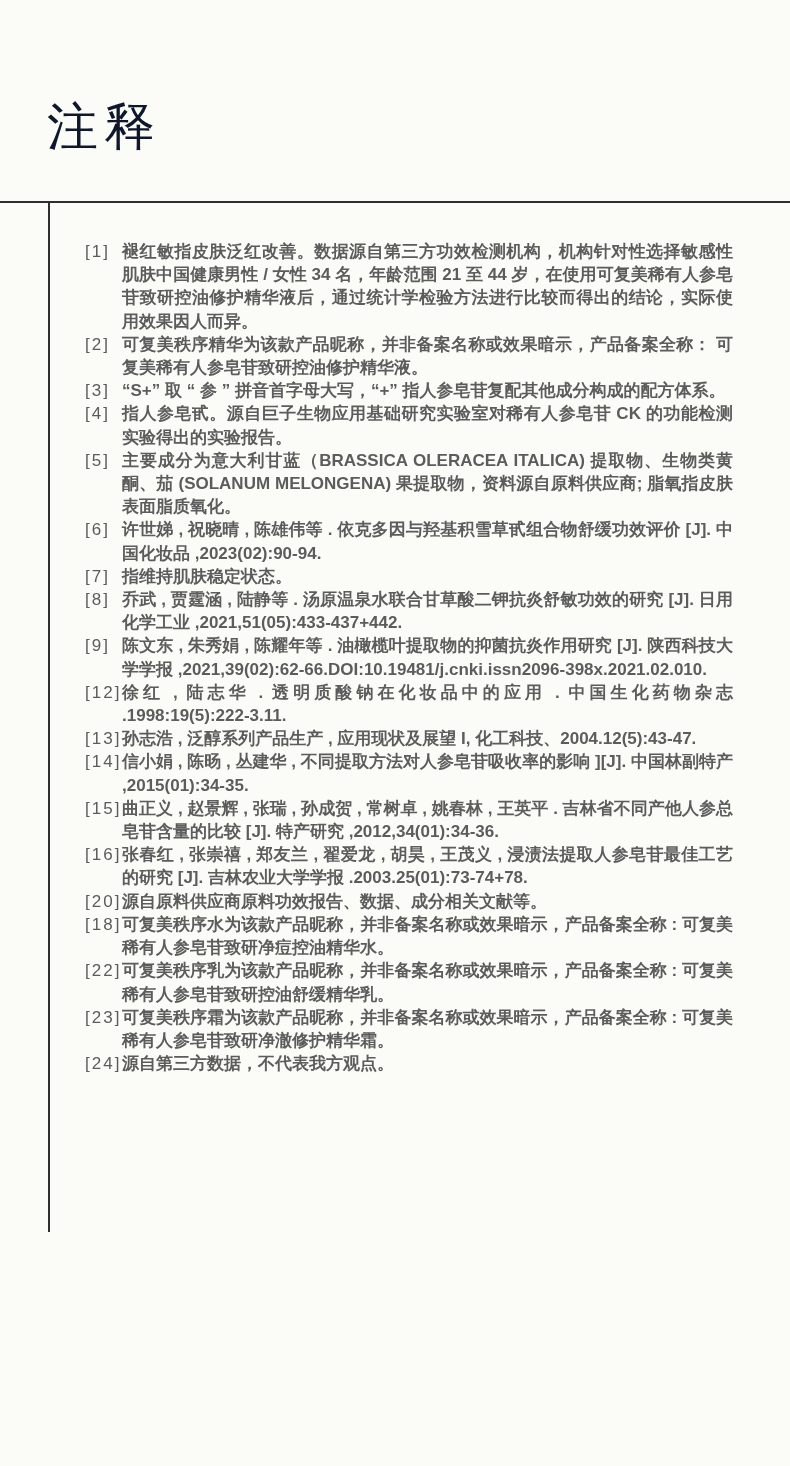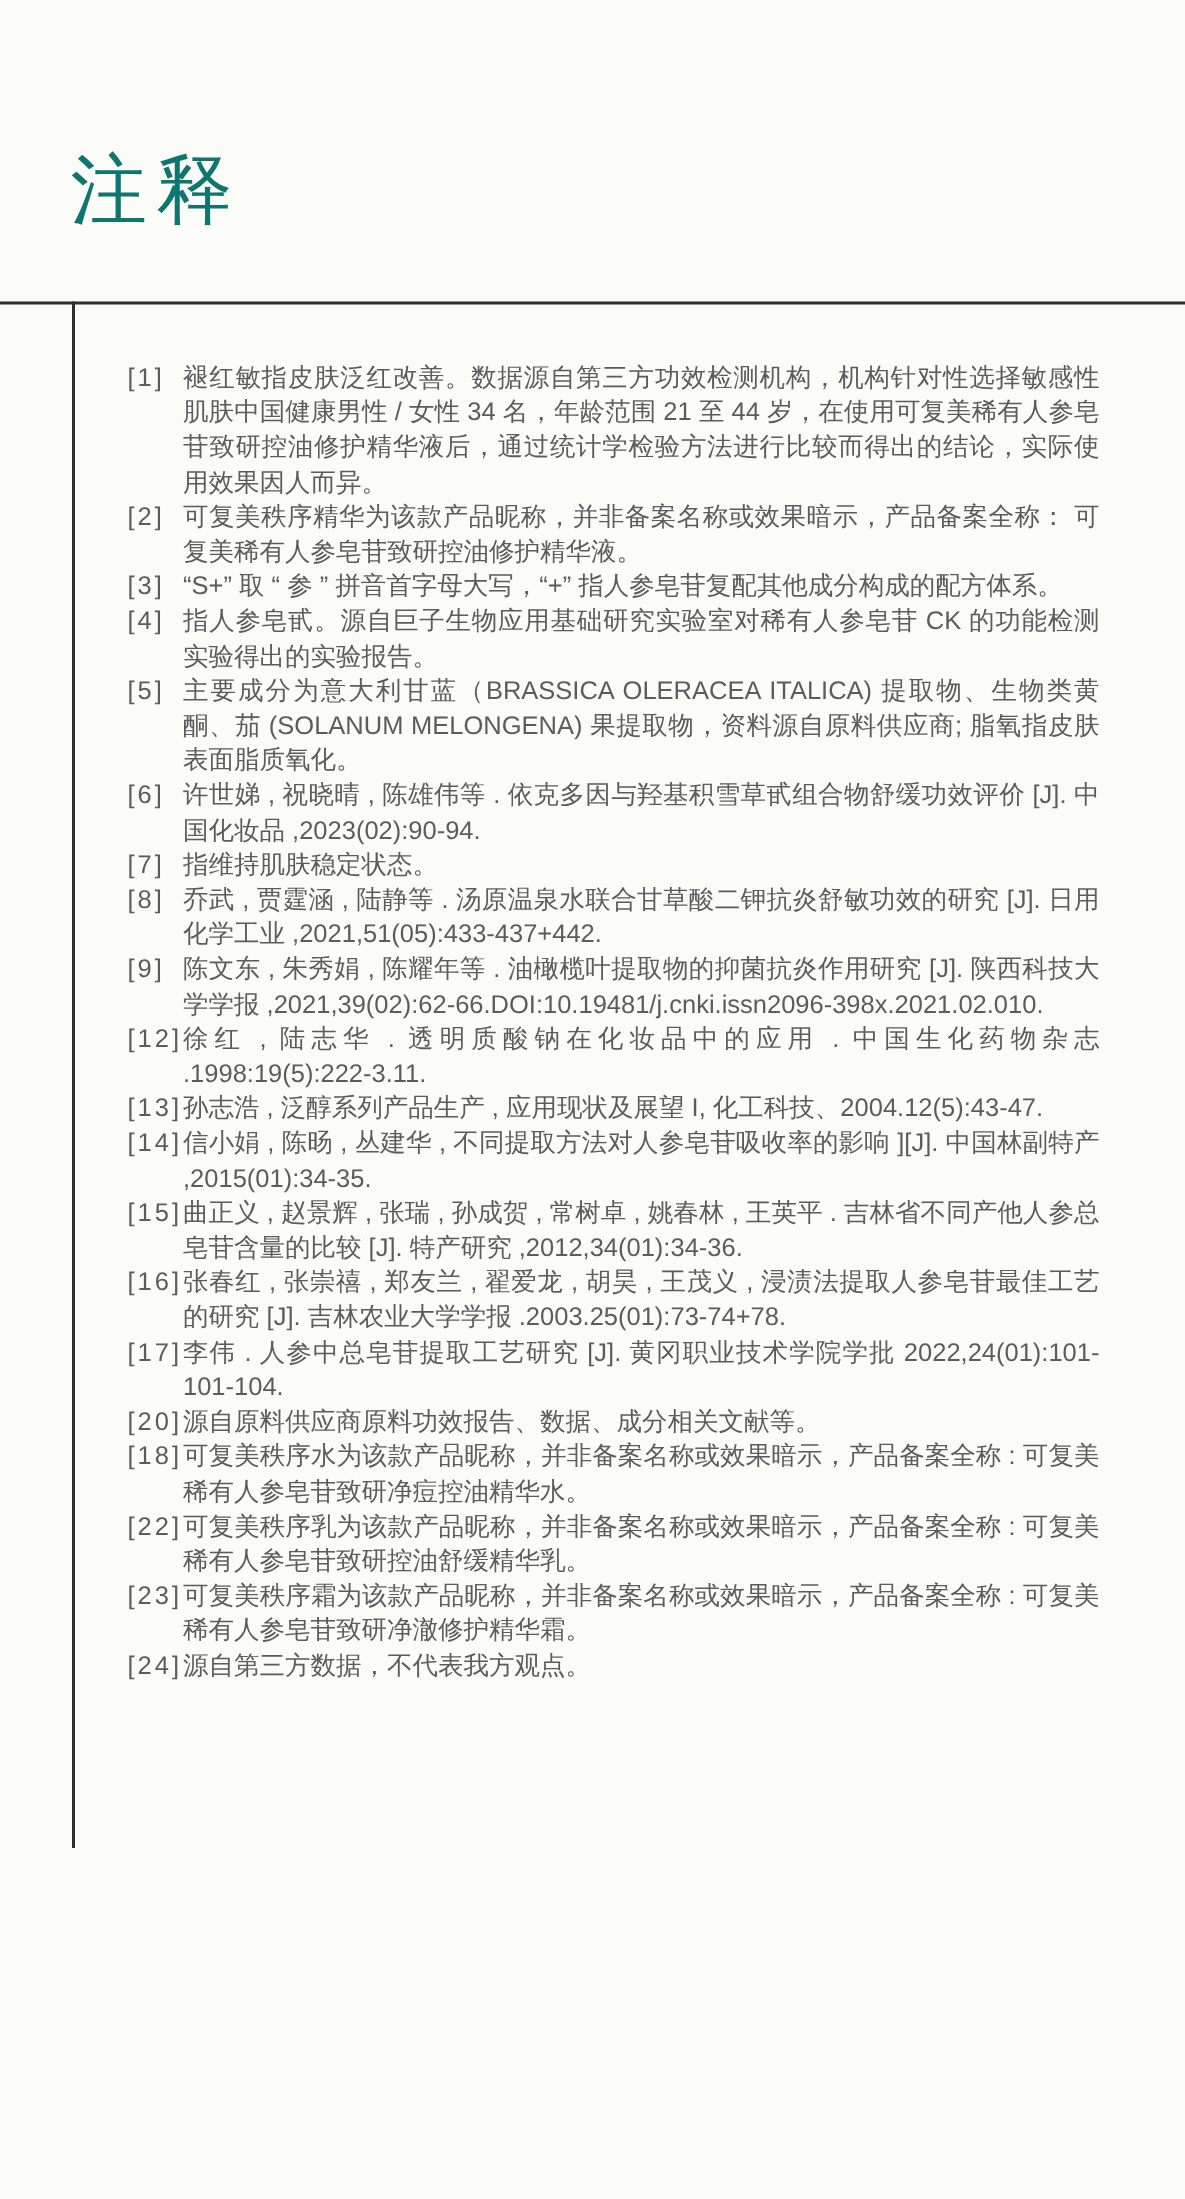--- a/index.html
+++ b/index.html
@@ -13,21 +13,21 @@
     font-family: "Liberation Sans", "DejaVu Sans", sans-serif;
   }
   .title {
     position: absolute;
     left: 47px;
     top: 96px;
     font-size: 51px;
     line-height: 1.2;
     font-weight: 500;
     letter-spacing: 6px;
-    color: #0f766e;
+    color: #0f172a;
   }
   .h-rule {
     position: absolute;
     left: 0;
     top: 201px;
     width: 790px;
     height: 2px;
     background: #2f2f2f;
   }
   .v-rule {
@@ -54,20 +54,21 @@
   }
   .note-marker {
     flex: 0 0 37px;
     width: 37px;
     letter-spacing: 2px;
     white-space: nowrap;
   }
   .note-text {
     flex: 1;
     text-align: justify;
+    font-weight: bold;
   }
 </style>
 </head>
 <body>
 
 <div class="page">
   <h1 class="title">注释</h1>
   <div class="h-rule"></div>
   <div class="v-rule"></div>
   <ol class="notes" id="notes-list">
@@ -121,24 +122,20 @@
   </li>
       <li class="note">
     <span class="note-marker">[15]</span>
     <span class="note-text">曲正义 , 赵景辉 , 张瑞 , 孙成贺 , 常树卓 , 姚春林 , 王英平 . 吉林省不同产他人参总皂苷含量的比较 [J]. 特产研究 ,2012,34(01):34-36.</span>
   </li>
       <li class="note">
     <span class="note-marker">[16]</span>
     <span class="note-text">张春红 , 张崇禧 , 郑友兰 , 翟爱龙 , 胡昊 , 王茂义 , 浸渍法提取人参皂苷最佳工艺的研究 [J]. 吉林农业大学学报 .2003.25(01):73-74+78.</span>
   </li>
       <li class="note">
-    <span class="note-marker">[17]</span>
-    <span class="note-text">李伟 . 人参中总皂苷提取工艺研究 [J]. 黄冈职业技术学院学批 2022,24(01):101-101-104.</span>
-  </li>
-      <li class="note">
     <span class="note-marker">[20]</span>
     <span class="note-text">源自原料供应商原料功效报告、数据、成分相关文献等。</span>
   </li>
       <li class="note">
     <span class="note-marker">[18]</span>
     <span class="note-text">可复美秩序水为该款产品昵称，并非备案名称或效果暗示，产品备案全称 : 可复美稀有人参皂苷致研净痘控油精华水。</span>
   </li>
       <li class="note">
     <span class="note-marker">[22]</span>
     <span class="note-text">可复美秩序乳为该款产品昵称，并非备案名称或效果暗示，产品备案全称 : 可复美稀有人参皂苷致研控油舒缓精华乳。</span>

